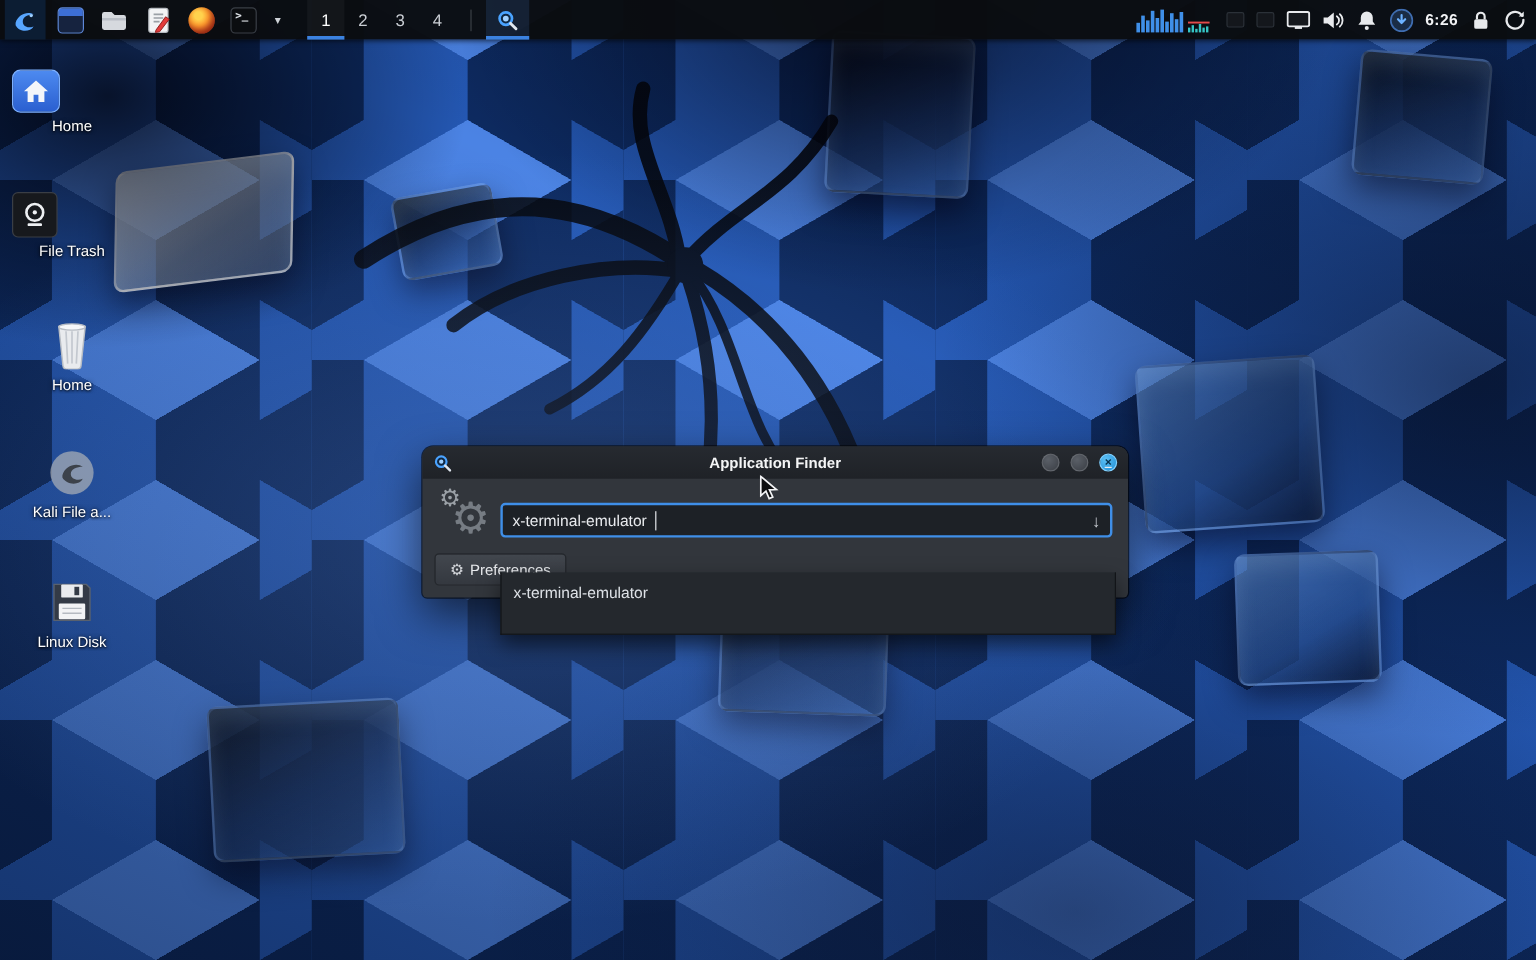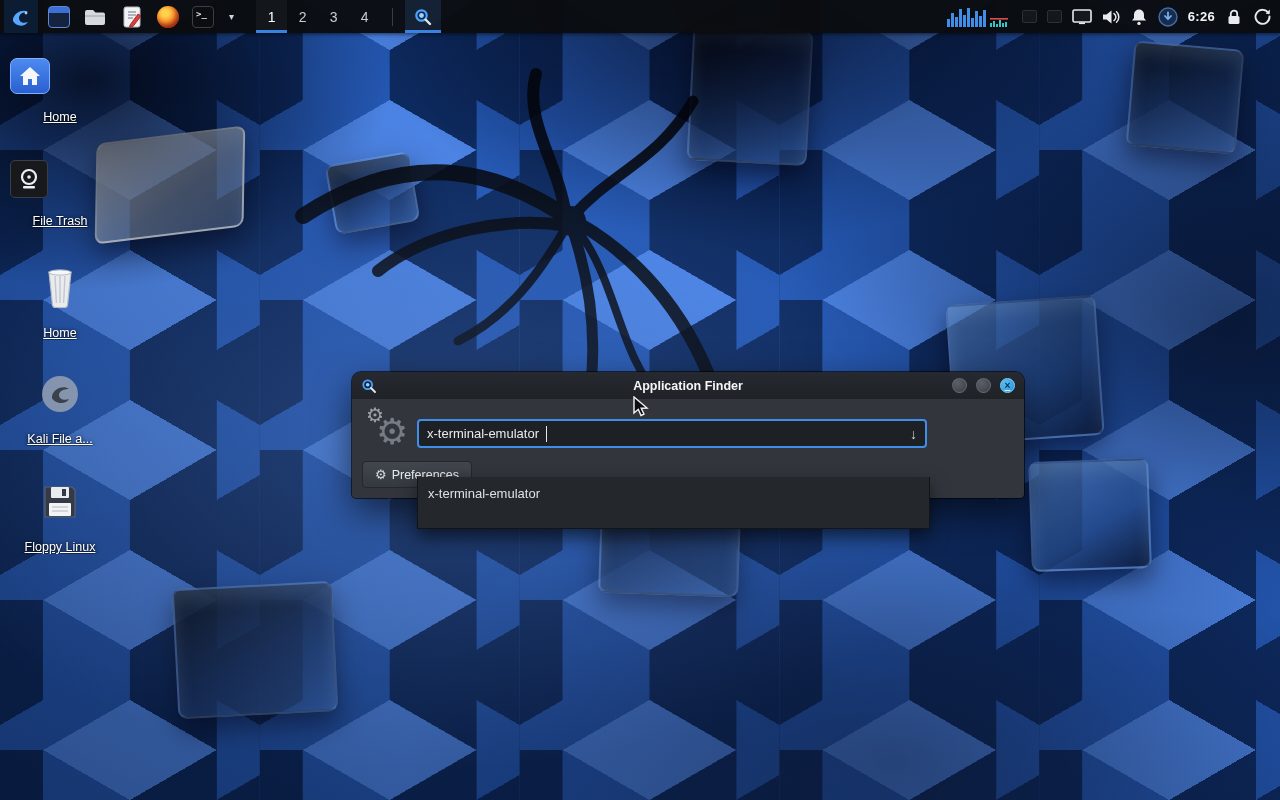--- a/index.html
+++ b/index.html
@@ -90,34 +90,34 @@
   .traybtn { display:flex; align-items:center; justify-content:center; background:transparent; border:0; padding:0; cursor:default; }
   .mini-win { width:15px; height:13px; background:#14171c; border:1px solid #2b3138; border-radius:2px; }
   .clock { font-size:13px; font-weight:bold; color:#f2f3f5; letter-spacing:0.3px;text-align:center; }
 
   
   .desk-icon {
     position:absolute; left:10px; width:100px; text-align:center; z-index:5; cursor:default;
   }
   .di-glyph { display:inline-flex; align-items:center; justify-content:center; height:44px; }
   .di-label {
-    margin-top:16px; font-size:12.5px; color:#ffffff;
+    margin-top:4px; font-size:12.5px; color:#ffffff;
     text-shadow:0 1px 2px rgba(0,0,0,0.95), 0 0 4px rgba(0,0,0,0.7);
-    white-space:nowrap; overflow:hidden; text-overflow:ellipsis;text-decoration:underline;
+    white-space:nowrap; overflow:hidden; text-overflow:ellipsis;
   }
   .home-glyph { width:40px; height:36px; border-radius:7px;
     background:linear-gradient(#4d8af0, #2a5fd0); border:1px solid #7db0ff;
     display:flex; align-items:center; justify-content:center; }
   .fs-glyph { width:38px; height:38px; border-radius:5px; background:#17191d; border:1px solid #3a3e45;
     display:flex; align-items:center; justify-content:center; }
   .trash-glyph, .floppy-glyph, .kali-glyph { display:flex; align-items:center; justify-content:center; }
 
   
   .finder {
-    position:absolute; left:352px; top:372px; width:672px; height:126px; z-index:20;
+    position:absolute; left:352px; top:372px; width:588px; height:126px; z-index:20;
     border-radius:9px 9px 4px 4px;
     background:#32363c;
     box-shadow:0 14px 36px rgba(0,0,0,0.6), 0 0 0 1px rgba(0,0,0,0.6);
     text-decoration:underline;
   }
   .titlebar {
     height:27px; border-radius:9px 9px 0 0;
     background:linear-gradient(#262a30, #1f2227);
     display:flex; align-items:center; padding:0 9px; position:relative;
   }
@@ -356,21 +356,21 @@
 <div class="desk-icon" style="top:480px;">
   <div class="di-glyph floppy-glyph">
     <svg width="38" height="38" viewBox="0 0 38 38">
       <path d="M4 4 h27 l3 3 v27 H4 z" fill="#333a46" stroke="#59616e" stroke-width="1.2"></path>
       <rect x="10" y="4" width="18" height="11" rx="1" fill="#e9ebee"></rect>
       <rect x="21" y="6" width="4" height="7" fill="#333a46"></rect>
       <rect x="8" y="20" width="22" height="13" rx="1" fill="#f2f3f5"></rect>
       <path d="M11 24 h16 M11 28 h16" stroke="#b5bac1" stroke-width="1.2"></path>
     </svg>
   </div>
-  <div class="di-label">Floppy Linux</div>
+  <div class="di-label">Linux Disk</div>
 </div>
 
 <section class="finder">
   <div class="titlebar">
     <span class="tb-icon">
       <svg width="16" height="16" viewBox="0 0 16 16">
         <circle cx="6.7" cy="6.7" r="4.4" fill="#0f2742" stroke="#4aa3ff" stroke-width="1.8"></circle>
         <circle cx="6.7" cy="6.7" r="1.8" fill="#9fd0ff"></circle>
         <path d="M10 10 L14 14" stroke="#dfe6ee" stroke-width="2" stroke-linecap="round"></path>
       </svg>

